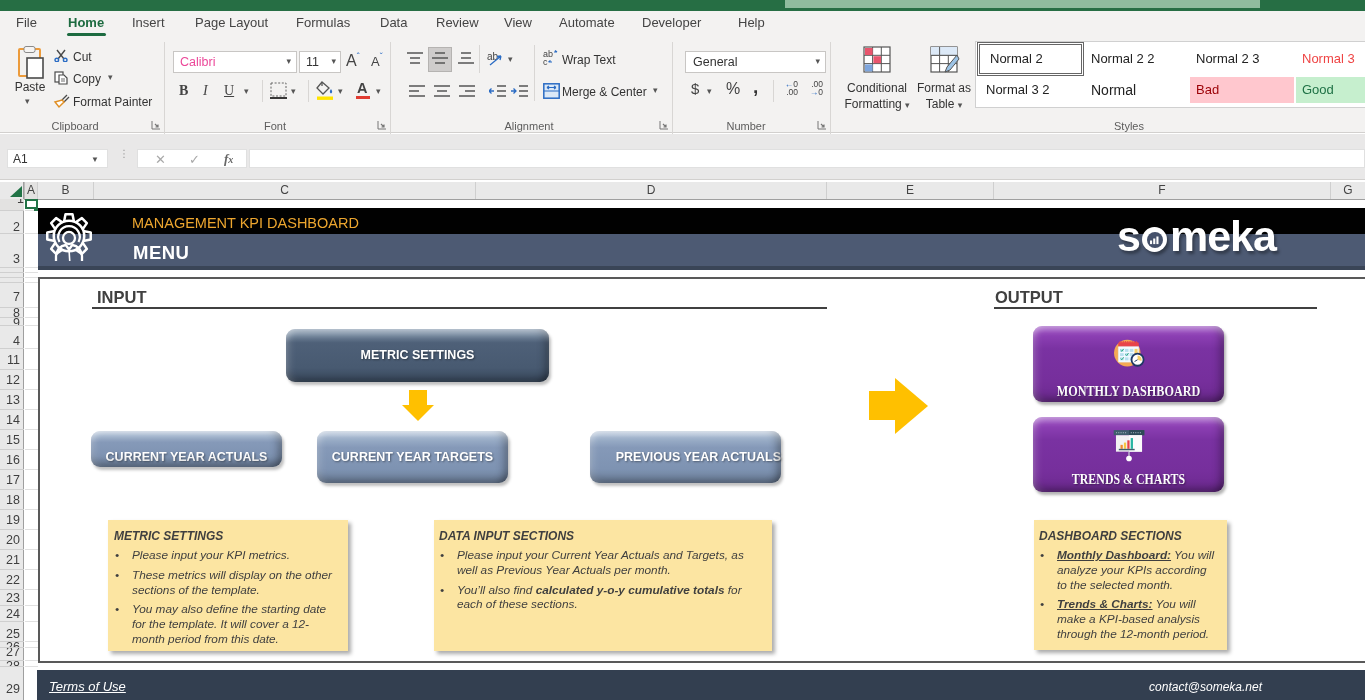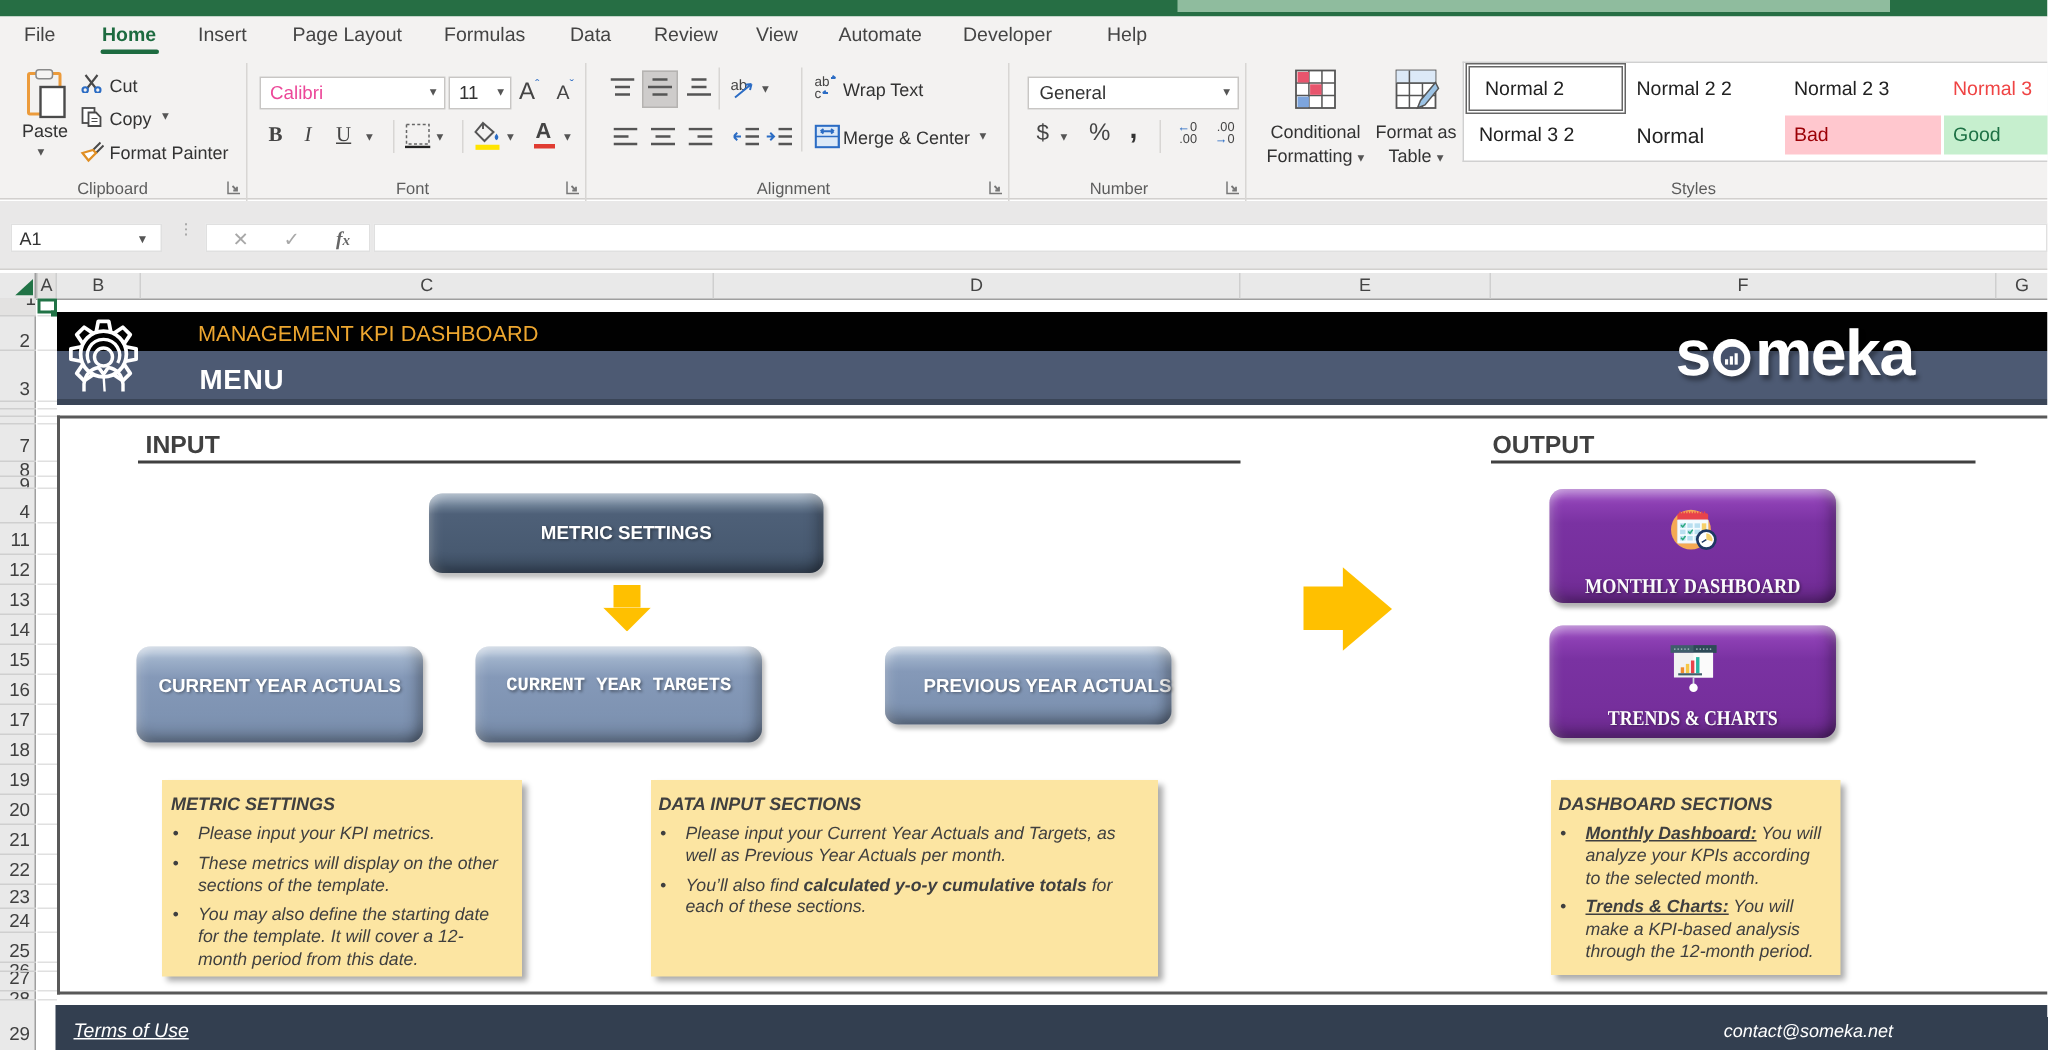--- a/index.html
+++ b/index.html
@@ -421,24 +421,24 @@
 
 <div class="h1" style="left:97px; top:288px;">INPUT</div>
 <div class="hline" style="left:92px; top:307px; width:735px;"></div>
 <div class="h1" style="left:995px; top:288px;">OUTPUT</div>
 <div class="hline" style="left:994px; top:307px; width:323px;"></div>
 
 <div class="btn btn-dark" style="left:286px; top:329px; width:263px; height:53px;">
     <span class="btxt" style="top:19px; font-size:12.5px;">METRIC SETTINGS</span>
   </div>
 
-<div class="btn btn-light" style="left:91px; top:431px; width:191px; height:64px;">
+<div class="btn btn-light" style="left:91px; top:431px; width:191px; height:36px;">
     <span class="btxt" style="top:19px; font-size:12.5px;">CURRENT YEAR ACTUALS</span>
   </div>
-<div class="btn btn-light" style="left:317px; top:431px; width:191px; height:64px;font-family:Liberation Mono, monospace;">
+<div class="btn btn-light" style="left:317px; top:431px; width:191px; height:52px;">
     <span class="btxt" style="top:19px; font-size:12.5px;">CURRENT YEAR TARGETS</span>
   </div>
 <div class="btn btn-light" style="left:590px; top:431px; width:191px; height:52px;">
     <span class="btxt" style="top:19px; font-size:12.5px;text-align:right;">PREVIOUS YEAR ACTUALS</span>
   </div>
 
 <div class="arrow" style="left:409px; top:390px; width:18px; height:15px;"></div>
 <div class="arrow" style="left:402px; top:405px; width:32px; height:16px; clip-path:polygon(0 0,100% 0,50% 100%);"></div>
 
 <div class="arrow" style="left:869px; top:391px; width:27px; height:29px;"></div>

